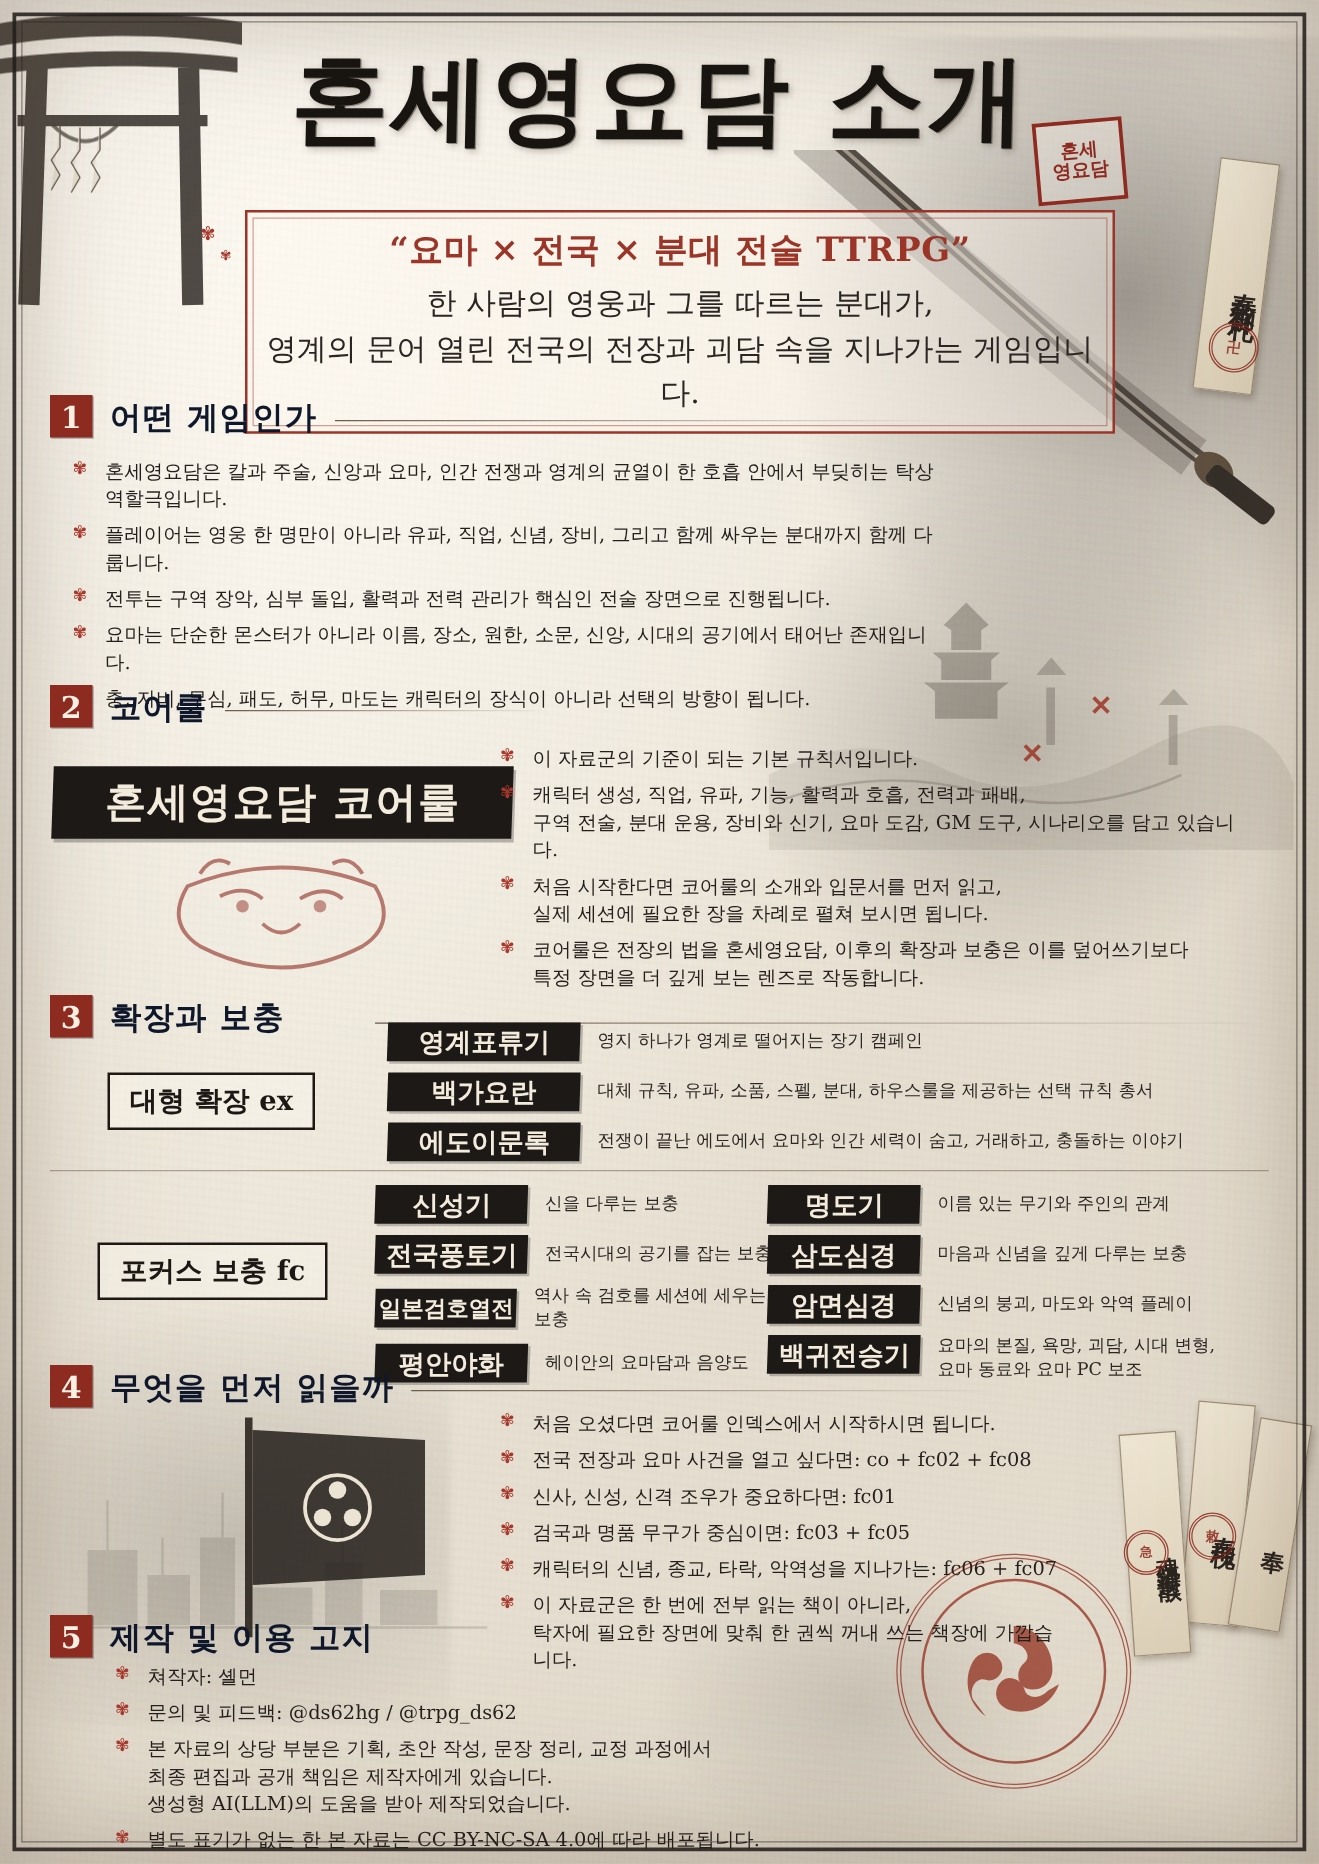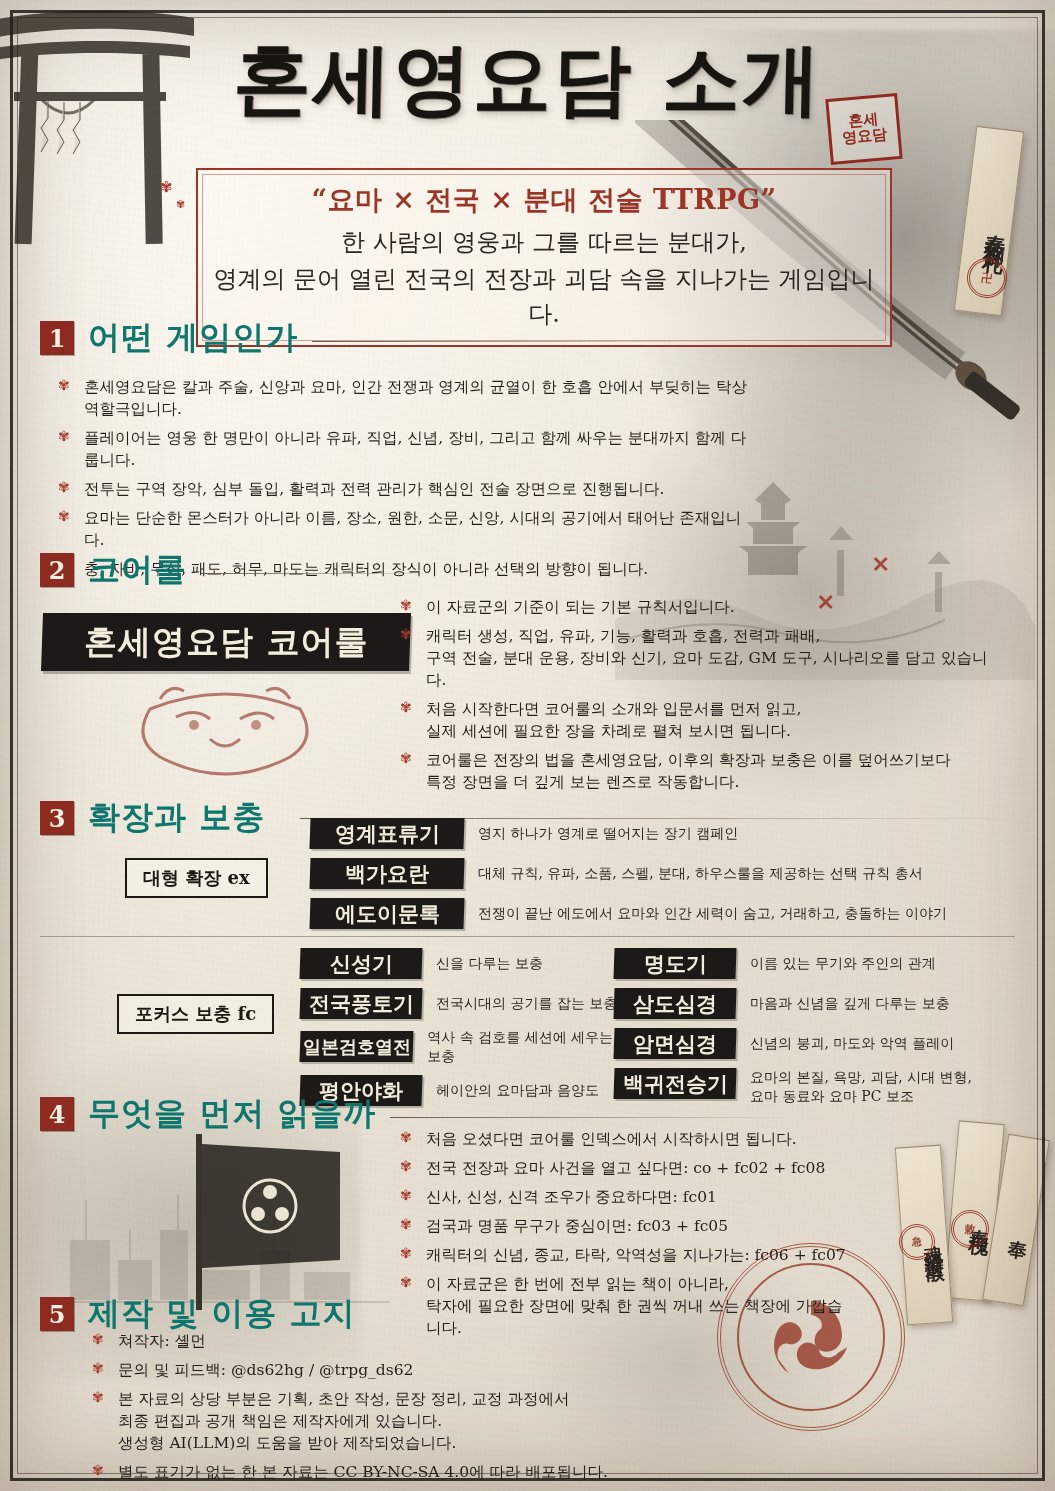--- a/index.html
+++ b/index.html
@@ -123,21 +123,21 @@
   
   .sec{position:absolute;}
   .sec-head{display:flex;align-items:center;gap:14px;}
   .sec-num{
     width:34px;height:34px;background:#8e2b20;color:#f6efe2;
     font-family:"DejaVu Serif",serif;font-weight:bold;font-size:24px;
     display:flex;align-items:center;justify-content:center;
     box-shadow:1px 1px 0 rgba(0,0,0,.3);
   }
   .sec-title{
-    font-family:"DejaVu Serif",serif;font-weight:bold;font-size:32px;color:#0f766e;
+    font-family:"DejaVu Serif",serif;font-weight:bold;font-size:25px;color:#0f172a;
     letter-spacing:1px;white-space:nowrap;
   }
   .sec-rule{height:1px;background:linear-gradient(90deg,#6a5a4a,rgba(106,90,74,0));flex:1;margin-top:6px;}
 
   
   ul.blist{list-style:none;margin:0;padding:0;}
   ul.blist li{
     position:relative;padding-left:26px;margin-bottom:7px;
     font-size:15.5px;color:#241f1a;line-height:1.42;
     font-family:"DejaVu Serif",serif;
@@ -167,24 +167,23 @@
   .tagplate{
     background:#1c1916;color:#f3ecdd;font-family:"DejaVu Serif",serif;font-weight:bold;
     font-size:21px;display:flex;align-items:center;justify-content:center;
     height:31px;transform:skewX(-2deg);box-shadow:2px 2px 0 rgba(0,0,0,.22);
   }
   .tagplate span{transform:skewX(2deg);}
   .tagdesc{font-size:14px;color:#2c2722;font-family:"DejaVu Serif",serif;line-height:1.35;}
   .row3{display:flex;align-items:center;gap:14px;margin-bottom:9px;}
 
   .label-pill{
-    font-family:"DejaVu Serif",serif;font-size:18px;font-weight:bold;color:#1d1813;
+    font-family:"DejaVu Serif",serif;font-size:22px;font-weight:bold;color:#1d1813;
     border:2px solid #1d1813;padding:6px 16px;display:inline-block;white-space:nowrap;
     background:rgba(250,245,236,.5);
-    margin-left:39px;
   }
   .hr-thin{height:1px;background:rgba(90,75,60,.45);}
 
   
   .ofuda{
     position:absolute;background:linear-gradient(180deg,#efe6d3,#ded2ba);
     border:1px solid rgba(90,70,45,.5);
     box-shadow:2px 3px 6px rgba(60,45,30,.3);
     color:#2a2420;font-family:"DejaVu Serif",serif;font-weight:bold;
     text-align:center;

